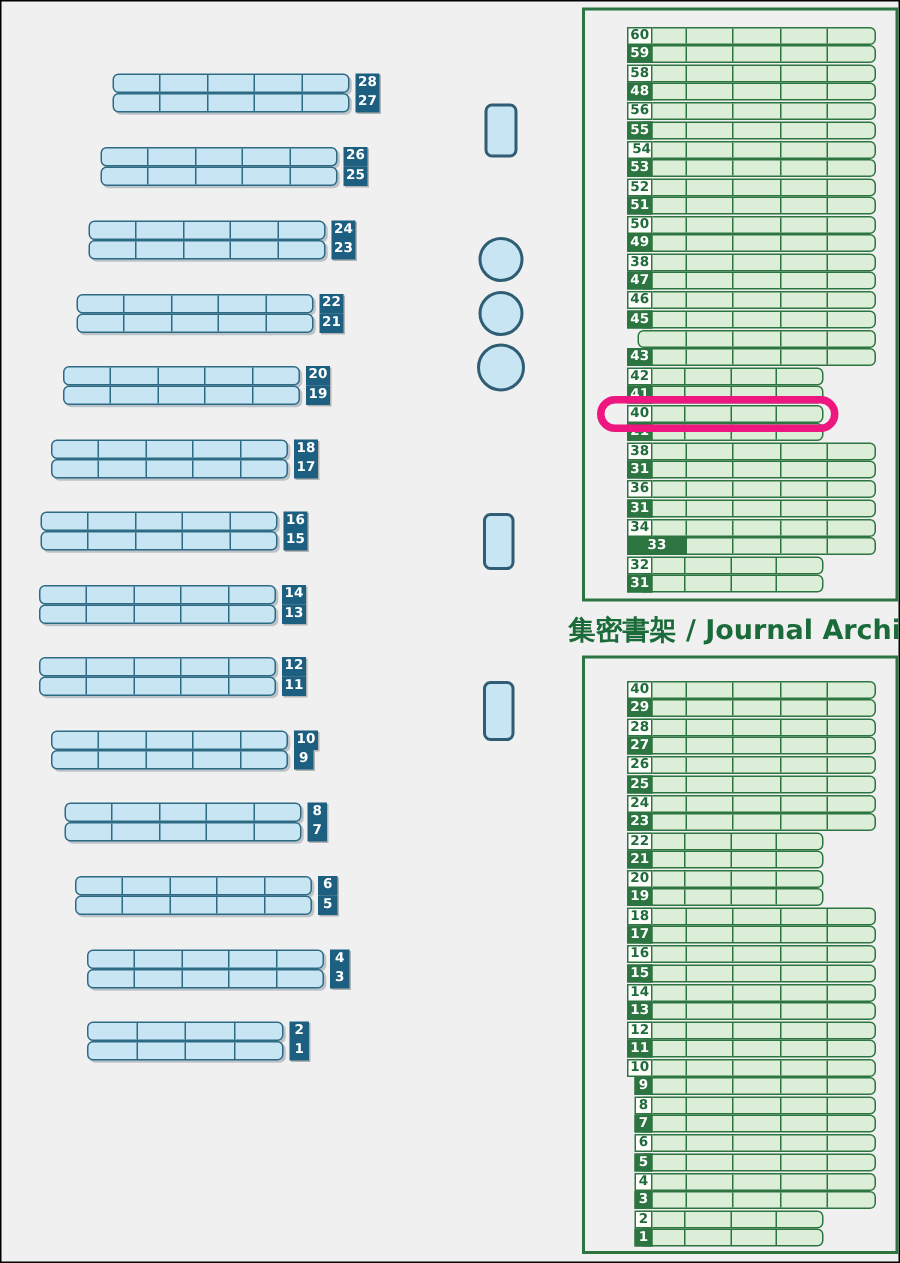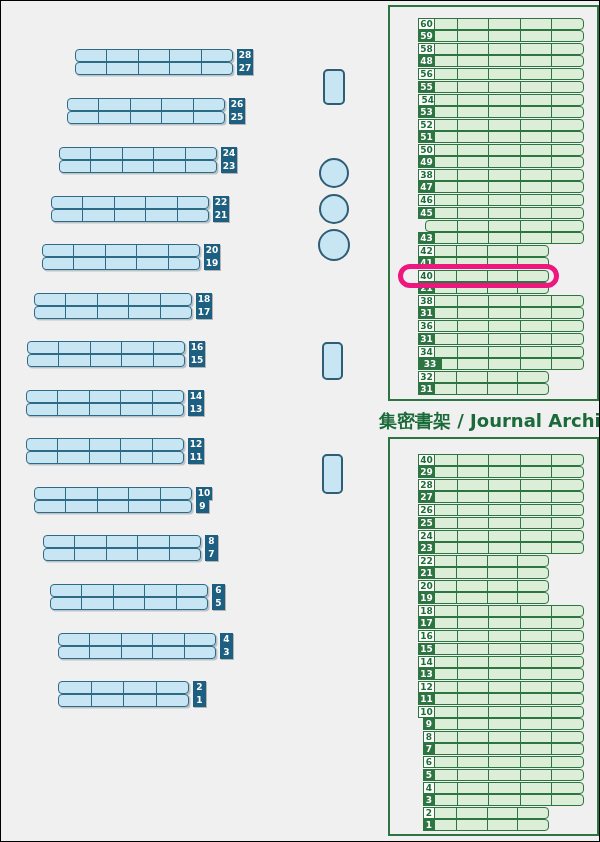--- a/index.html
+++ b/index.html
@@ -501,21 +501,21 @@
         <div class="seg"></div>
       </div>
       <div class="glabel light" style="left: 405px; top: 344.6px; width: 17px;">34</div>
       <div class="grow" style="left: 424px; top: 356.8px; width: 159px;">
         <div class="seg"></div>
         <div class="seg"></div>
         <div class="seg"></div>
         <div class="seg"></div>
         <div class="seg"></div>
       </div>
-      <div class="glabel dark" style="left: 405px; top: 356.8px; width: 24px;">33</div>
+      <div class="glabel dark" style="left: 405px; top: 356.8px; width: 40px;">33</div>
       <div class="grow" style="left: 424px; top: 369.8px; width: 124px;">
         <div class="seg"></div>
         <div class="seg"></div>
         <div class="seg"></div>
         <div class="seg"></div>
       </div>
       <div class="glabel light" style="left: 405px; top: 369.8px; width: 17px;">32</div>
       <div class="grow" style="left: 424px; top: 382px; width: 124px;">
         <div class="seg"></div>
         <div class="seg"></div>

